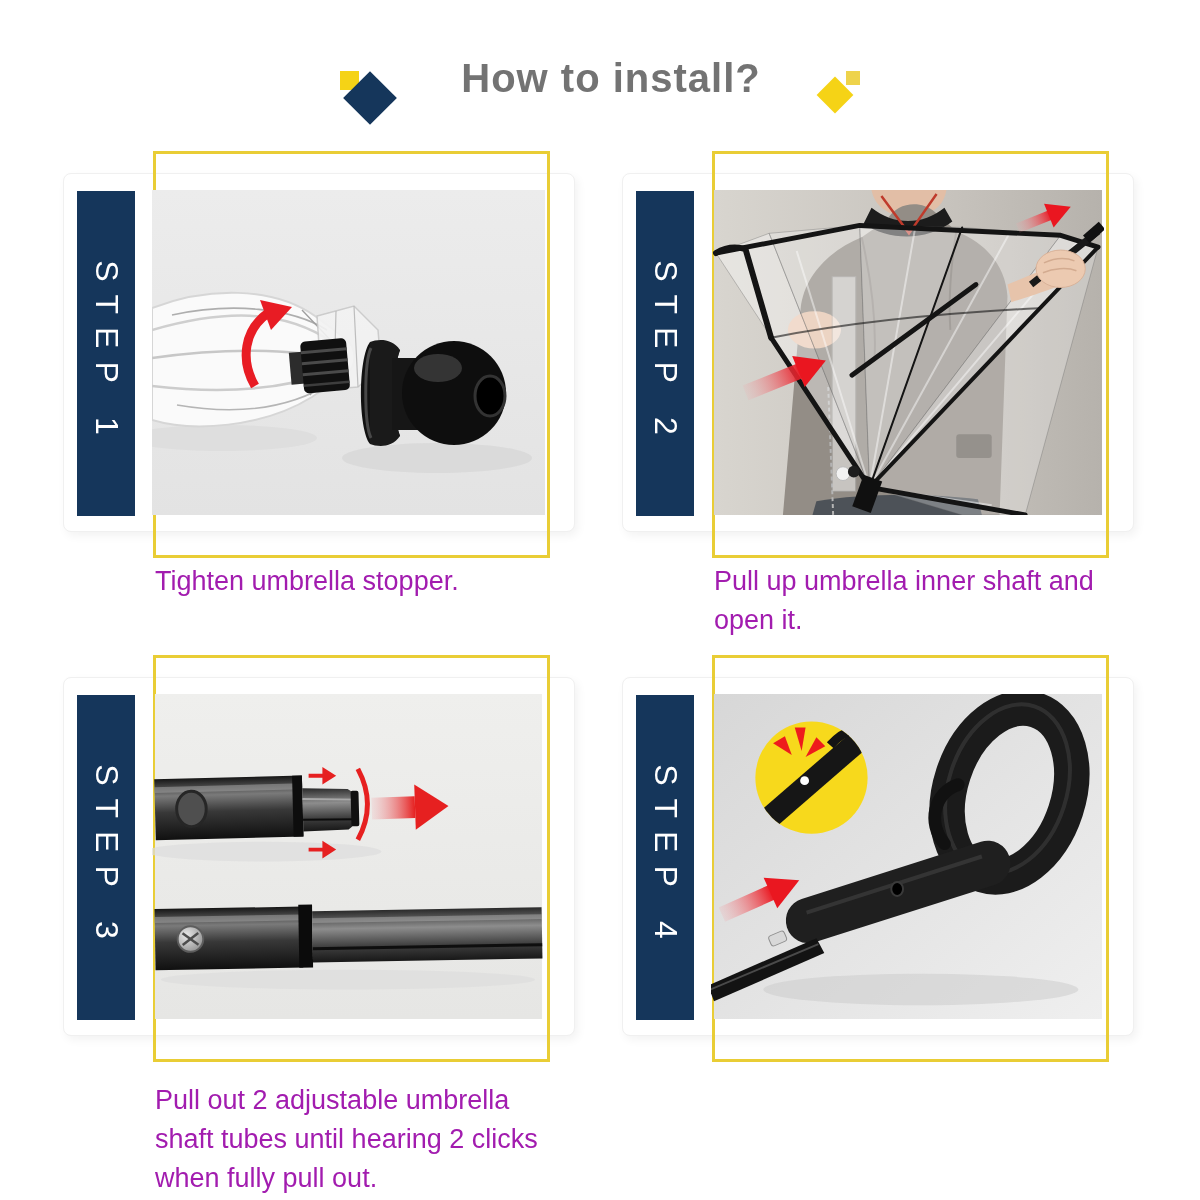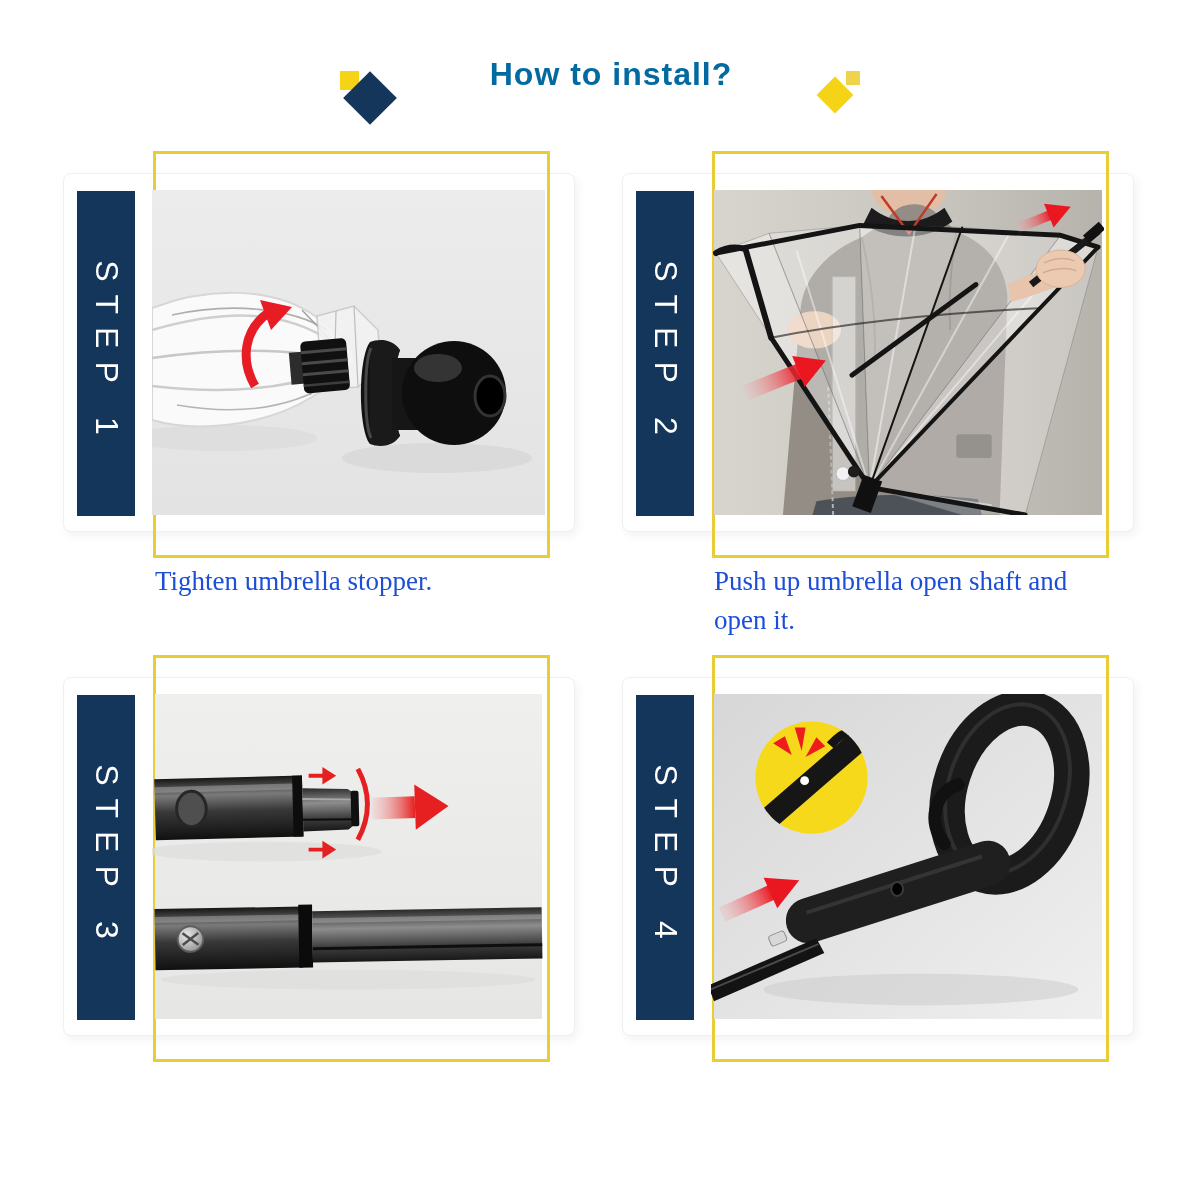--- a/index.html
+++ b/index.html
@@ -3,21 +3,21 @@
 <meta charset="utf-8">
 <style>
   html,body{margin:0;padding:0;}
   body{
     width:1200px;height:1200px;position:relative;background:#ffffff;
     font-family:"Liberation Sans","DejaVu Sans",sans-serif;overflow:hidden;
   }
   
   .page-title{
     position:absolute;left:0;right:0;top:56px;text-align:center;
-    font-size:32px;font-weight:700;color:#0369a1;letter-spacing:1px;margin-left:22px;
+    font-size:40px;font-weight:700;color:#737373;letter-spacing:1px;margin-left:22px;
   }
   .deco{position:absolute;}
   .deco-sq-l{left:340px;top:71px;width:19px;height:19px;background:#f5d316;z-index:1;}
   .deco-diamond-l{left:351px;top:79px;width:38px;height:38px;background:#15365b;transform:rotate(45deg);z-index:2;}
   .deco-diamond-r{left:822px;top:82px;width:26px;height:26px;background:#f5d316;transform:rotate(45deg);z-index:2;}
   .deco-sq-r{left:846px;top:71px;width:14px;height:14px;background:#eed34b;z-index:1;}
   
   .panel{position:absolute;width:515px;height:470px;}
   .panel.p1{left:63px;top:151px;}
   .panel.p2{left:622px;top:151px;}
@@ -35,21 +35,21 @@
   .photo svg{display:block;}
   .stepbar{
     position:absolute;left:14px;top:40px;width:58px;height:325px;background:#15365b;z-index:4;
   }
   .stepbar .lbl{
     position:absolute;left:50%;top:50%;transform:translate(-50%,-50%) rotate(90deg);
     white-space:nowrap;color:#ffffff;font-size:32px;letter-spacing:13px;font-weight:400;
   }
   .caption{
     position:absolute;left:92px;width:442px;z-index:5;
-    font-size:27px;line-height:39px;color:#1d4ed8;white-space:pre-line;font-family:Liberation Serif, serif;
+    font-size:27px;line-height:39px;color:#a21caf;white-space:pre-line;
   }
   .row1 .caption{top:411px;}
   .row2 .caption{top:426px;}
 </style>
 </head>
 <body>
 
 <div class="deco deco-sq-l"></div>
 <div class="deco deco-diamond-l"></div>
 <div class="page-title">How to install?</div>
@@ -194,21 +194,21 @@
       </g>
       <g transform="translate(32,206) rotate(-22)">
         <rect x="0" y="-8" width="60" height="16" fill="url(#fadeR2)"></rect>
         <polygon points="58,-17 58,17 88,0" fill="#ea1620"></polygon>
       </g>
     </svg>
   </div>
   <div class="stepbar">
     <span class="lbl">STEP 2</span>
   </div>
-  <div class="caption">Push up umbrella open shaft and
+  <div class="caption">Pull up umbrella inner shaft and
 open it.</div>
 </div>
 
 <div class="panel p3 row2">
   <div class="card"></div>
   <div class="frame"></div>
   <div class="photo">
     <svg width="393" height="325" viewBox="0 0 393 330" xmlns="http://www.w3.org/2000/svg">
       <defs>
         <linearGradient id="bg3" x1="0" y1="0" x2="0" y2="1">
@@ -270,20 +270,23 @@
         <rect x="146" y="213" width="14" height="64" fill="#0b0b0b"></rect>
         <rect x="160" y="220" width="233" height="52" fill="url(#tg2)"></rect>
         <rect x="160" y="227" width="233" height="5" fill="#a5a5a5" opacity="0.55"></rect>
         <line x1="160" y1="258" x2="393" y2="258" stroke="#0e0e0e" stroke-width="3"></line>
       </g>
     </svg>
   </div>
   <div class="stepbar">
     <span class="lbl">STEP 3</span>
   </div>
+  <div class="caption">Pull out 2 adjustable umbrella
+shaft tubes until hearing 2 clicks
+when fully pull out.</div>
 </div>
 
 <div class="panel p4 row2">
   <div class="card"></div>
   <div class="frame"></div>
   <div class="photo">
     <svg width="394" height="325" viewBox="0 0 394 330" xmlns="http://www.w3.org/2000/svg">
       <defs>
         <linearGradient id="bg4" x1="0" y1="0" x2="1" y2="1">
           <stop offset="0" stop-color="#d7d7d7"></stop>

